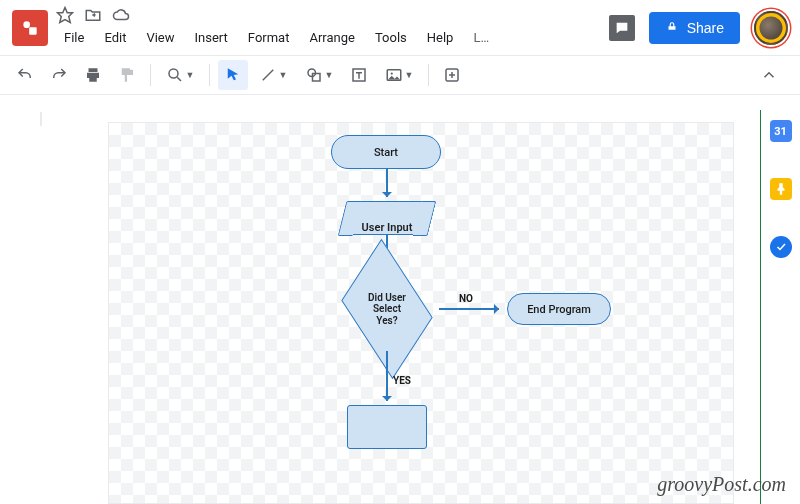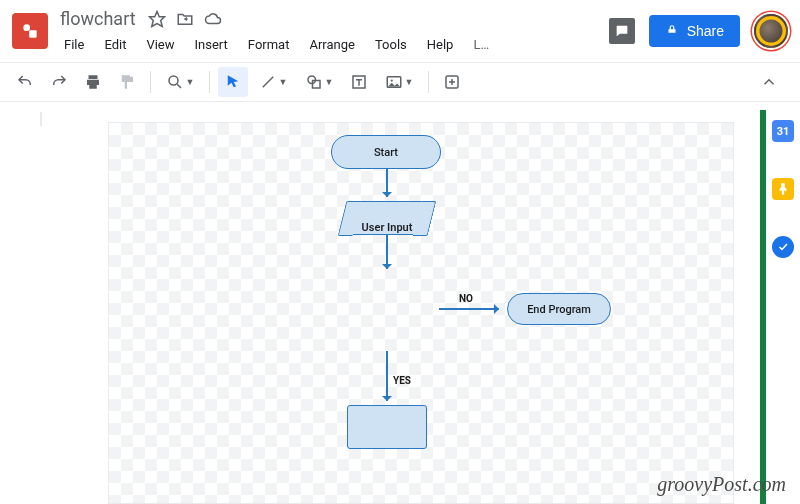--- a/index.html
+++ b/index.html
@@ -67,21 +67,21 @@
   .tsep { width:1px; height:22px; background:#e0e0e0; margin:0 4px; }
   .tbtn svg { width:18px; height:18px; }
   .tbtn.dd { width:42px; gap:2px; }
   .dd-caret { font-size:9px; color:#5f6368; }
   .toolbar-flex { flex:1; }
   .collapse-ic { margin-right:6px; }
   
   .right-rail {
     position:absolute; right:0; top:110px; width:40px;
     display:flex; flex-direction:column; align-items:center; gap:36px; padding-top:10px;
-    border-left:6px solid #15803d; height:calc(100% - 110px);
+    border-left:1px solid #15803d; height:calc(100% - 110px);
     background:#fff;
   }
   .rail-ic { width:22px; height:22px; border-radius:4px; display:flex; align-items:center; justify-content:center; font-size:11px; font-weight:700; color:#fff; cursor:pointer; }
   .rail-cal { background:#4285f4; }
   .rail-keep { background:#fbbc04; }
   .rail-tasks { background:#1a73e8; border-radius:50%; }
   
   .workspace {
     position:absolute; left:0; top:110px; right:40px; bottom:0;
     display:flex; flex-direction:row;
@@ -165,21 +165,20 @@
 
 <div class="header">
   <div class="doc-icon">
     <svg viewBox="0 0 24 24" fill="#fff">
         <circle cx="8" cy="8" r="4"></circle>
         <rect x="11" y="11" width="9" height="9" rx="1"></rect>
       </svg>
   </div>
   <div class="title-area">
     <div class="title-row">
-      <span class="doc-title">flowchart</span>
       <div class="title-icons">
         <span class="ic">
           <svg viewBox="0 0 24 24" fill="none" stroke="#5f6368" stroke-width="2">
               <polygon points="12,2 15,9 22,9 17,14 19,22 12,18 5,22 7,14 2,9 9,9"></polygon>
             </svg>
         </span>
         <span class="ic">
           <svg viewBox="0 0 24 24" fill="none" stroke="#5f6368" stroke-width="2">
               <path d="M3 6h6l2 2h10v11H3z"></path>
               <path d="M11 12h4m0 0l-2-2m2 2l-2 2"></path>
@@ -327,20 +326,28 @@
       </div>
 
       <div class="connector arrow-down" style="left:277px; top:46px; width:1.5px; height:28px;"></div>
 
       <div class="io-shape" style="left:243px; top:78px;">
         <span>User Input</span>
       </div>
 
       <div class="connector arrow-down" style="left:277px; top:112px; width:1.5px; height:34px;"></div>
 
+      <div class="diamond" style="left:232px; top:150px;">
+        <div class="diamond-shape"></div>
+        <div class="diamond-label">
+            <span style="white-space:pre-line">Did User
+Select
+Yes?</span>
+          </div>
+      </div>
 
       <div class="connector arrow-right" style="left:330px; top:185px; height:1.5px; width:60px;"></div>
       <div class="edge-label" style="left:350px; top:170px;">NO</div>
 
       <div class="shape terminator" style="left:398px; top:170px; width:104px; height:32px;">
         <span>End Program</span>
       </div>
 
       <div class="connector arrow-down" style="left:277px; top:228px; width:1.5px; height:50px;"></div>
       <div class="edge-label" style="left:284px; top:252px;">YES</div>

